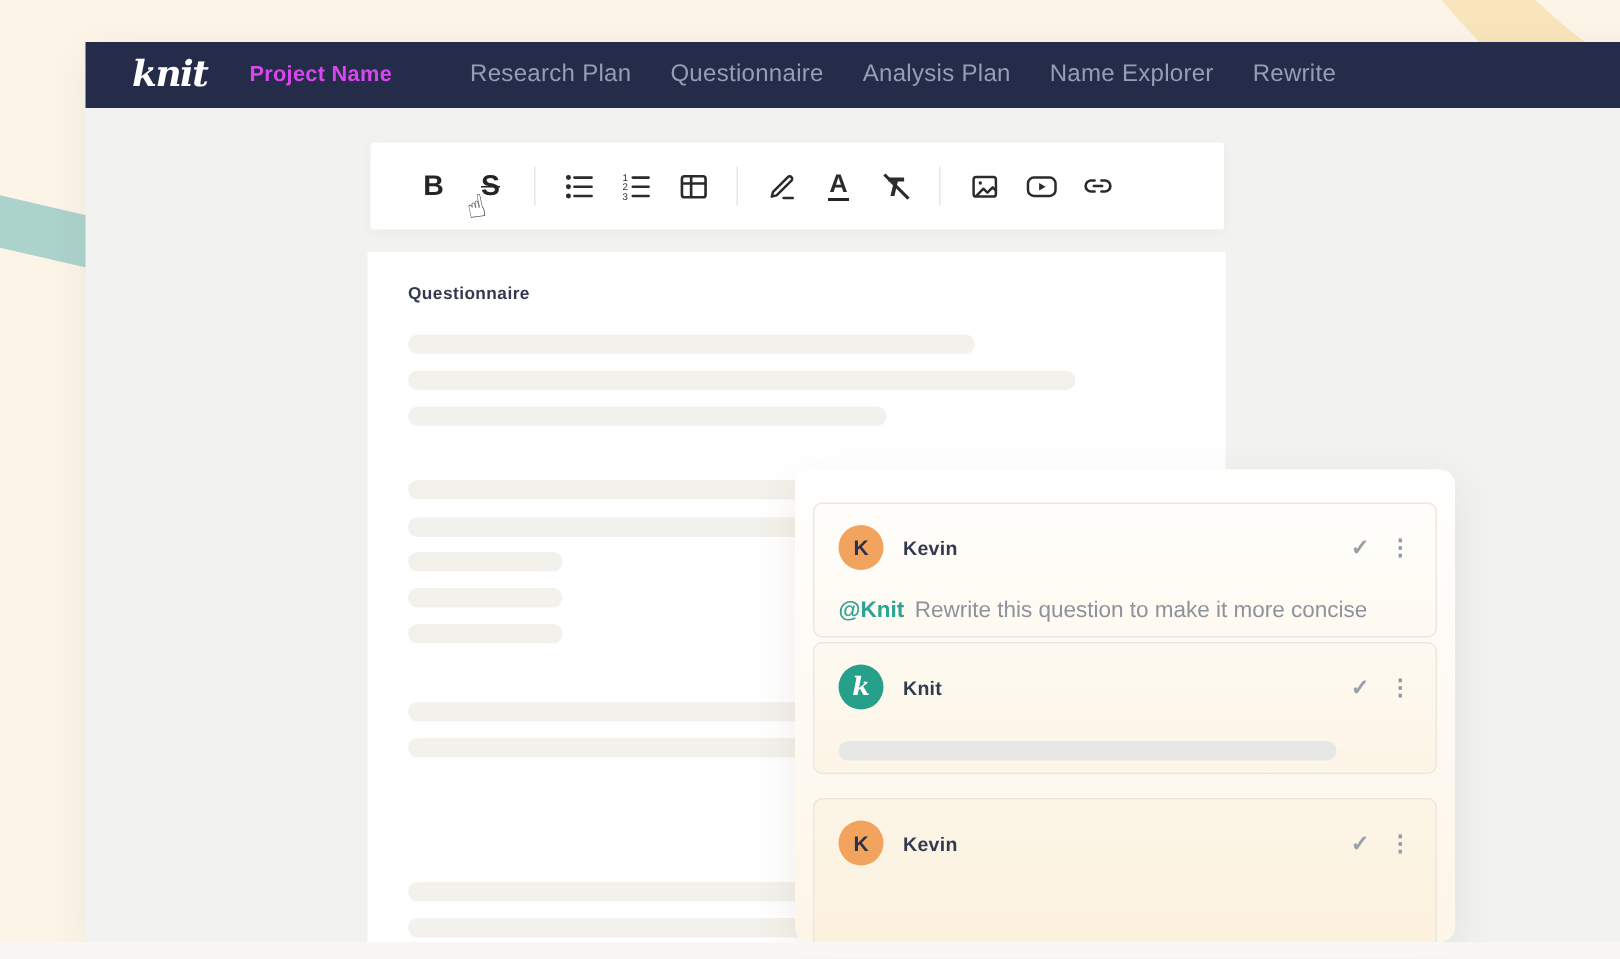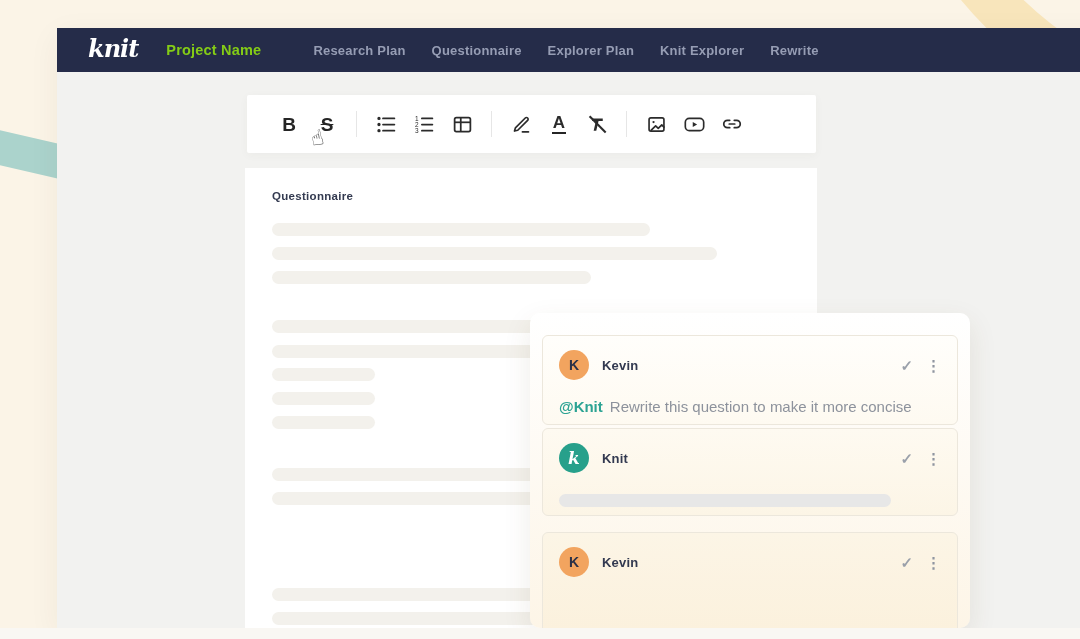--- a/index.html
+++ b/index.html
@@ -20,23 +20,23 @@
 
   
   .window { position:absolute; left:57px; top:28px; width:1076px; height:600px;
     background:#f2f2f0; z-index:2; box-shadow:0 8px 30px rgba(60,50,30,.06); }
 
   
   .header { position:absolute; left:0; top:0; width:100%; height:44px; background:#252c49;
     display:flex; align-items:center; }
   .logo { margin-left:31px; font-family:"DejaVu Serif", serif; font-style:italic; font-weight:700;
     font-size:24px; color:#ffffff; letter-spacing:-1px; line-height:1; padding-bottom:3px; }
-  .project-name { margin-left:28px; font-size:14.5px; font-weight:700; color:#84cc16; letter-spacing:.2px; }
+  .project-name { margin-left:28px; font-size:14.5px; font-weight:700; color:#d946ef; letter-spacing:.2px; }
   .nav { display:flex; margin-left:52px; gap:26px; }
-  .nav-link { font-size:13px; font-weight:700; color:#969db4; letter-spacing:.2px; cursor:pointer; }
+  .nav-link { font-size:16px; font-weight:400; color:#969db4; letter-spacing:.2px; cursor:pointer; }
   .hdr-avatar { margin-left:auto; margin-right:23px; width:22px; height:22px; border-radius:50%;
     background:#f2a45f; display:flex; align-items:center; justify-content:center;
     font-size:10.5px; font-weight:700; color:#252c49; cursor:pointer; }
 
   
   .toolbar { position:absolute; left:190px; top:67px; width:569px; height:58px; background:#ffffff;
     border-radius:2px; display:flex; align-items:center; padding-left:23px; z-index:3;
     box-shadow:0 2px 10px rgba(80,70,50,.04); }
   .tbi { width:34px; height:34px; margin:0 2px; display:flex; align-items:center; justify-content:center;
     color:#2b2b2b; cursor:pointer; flex:0 0 auto; }
@@ -87,22 +87,22 @@
   <div class="deco-gold-band"></div>
 
   <div class="window">
 
     <div class="header">
       <div class="logo">knit</div>
       <div class="project-name">Project Name</div>
       <div class="nav">
         <div class="nav-link">Research Plan</div>
         <div class="nav-link">Questionnaire</div>
-        <div class="nav-link">Explorer Plan</div>
-        <div class="nav-link">Knit Explorer</div>
+        <div class="nav-link">Analysis Plan</div>
+        <div class="nav-link">Name Explorer</div>
         <div class="nav-link">Rewrite</div>
       </div>
       <div class="hdr-avatar">K</div>
     </div>
 
     <div class="toolbar">
       <div class="tbi">
         <span class="tb-letter">B</span>
       </div>
       <div class="tbi">

